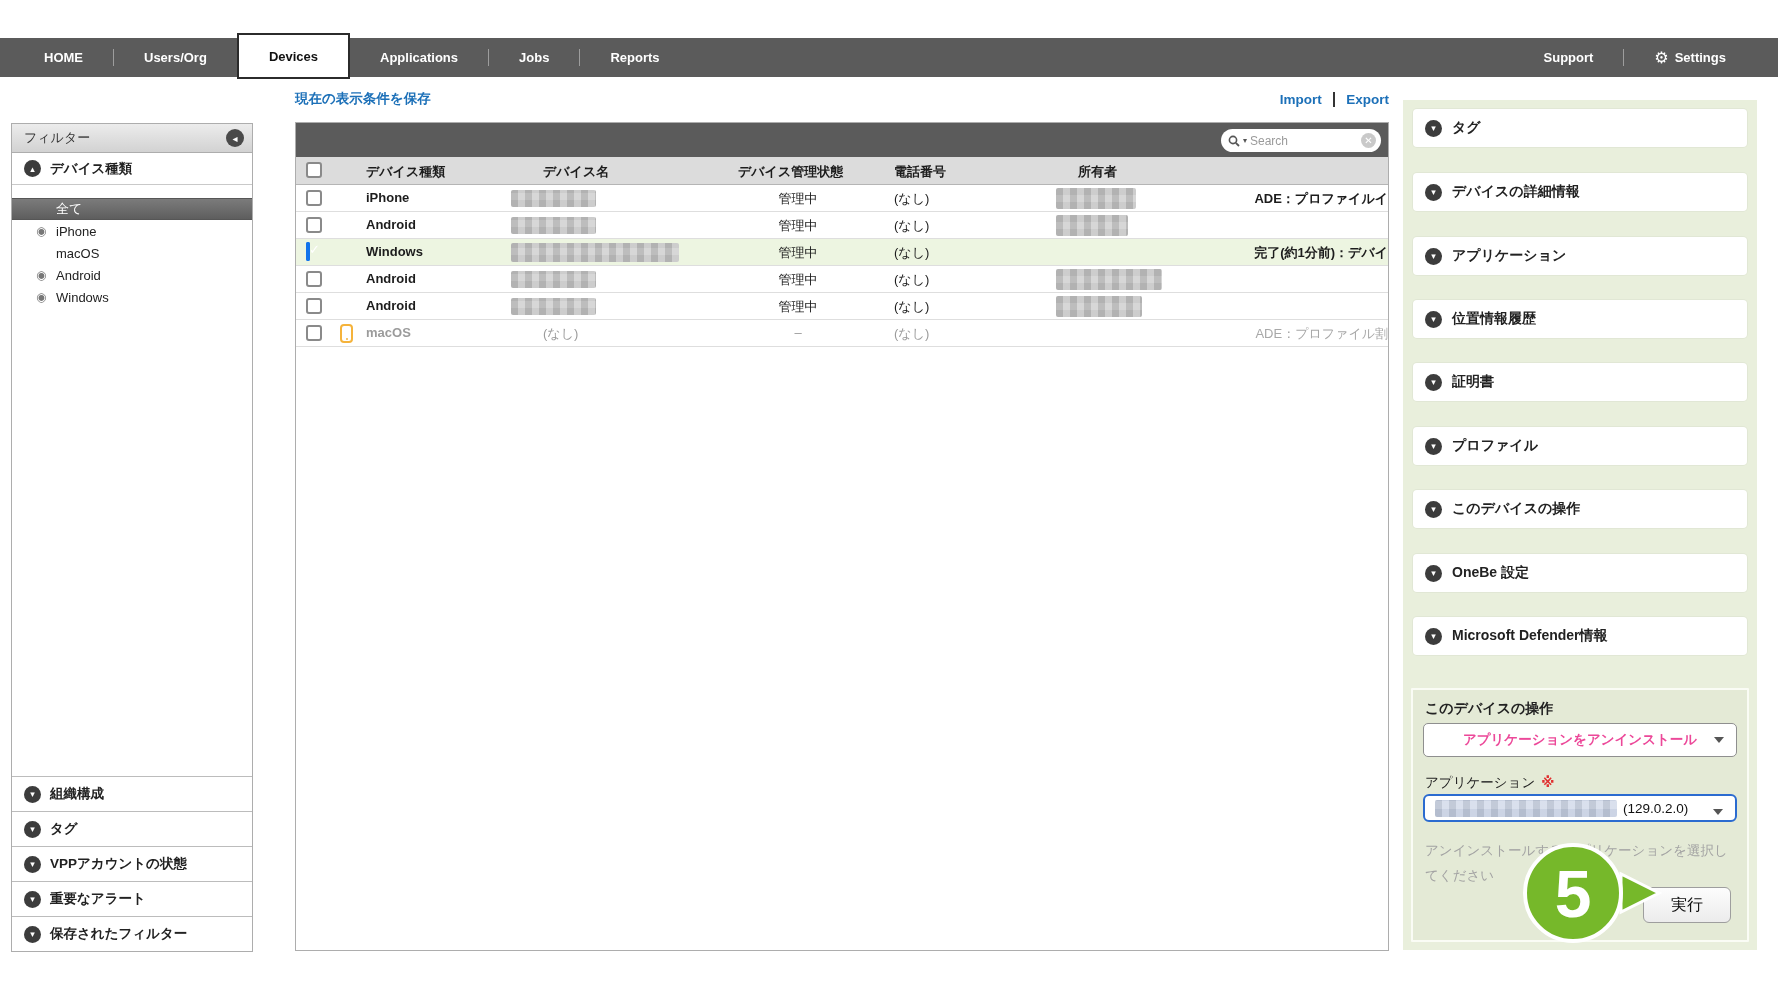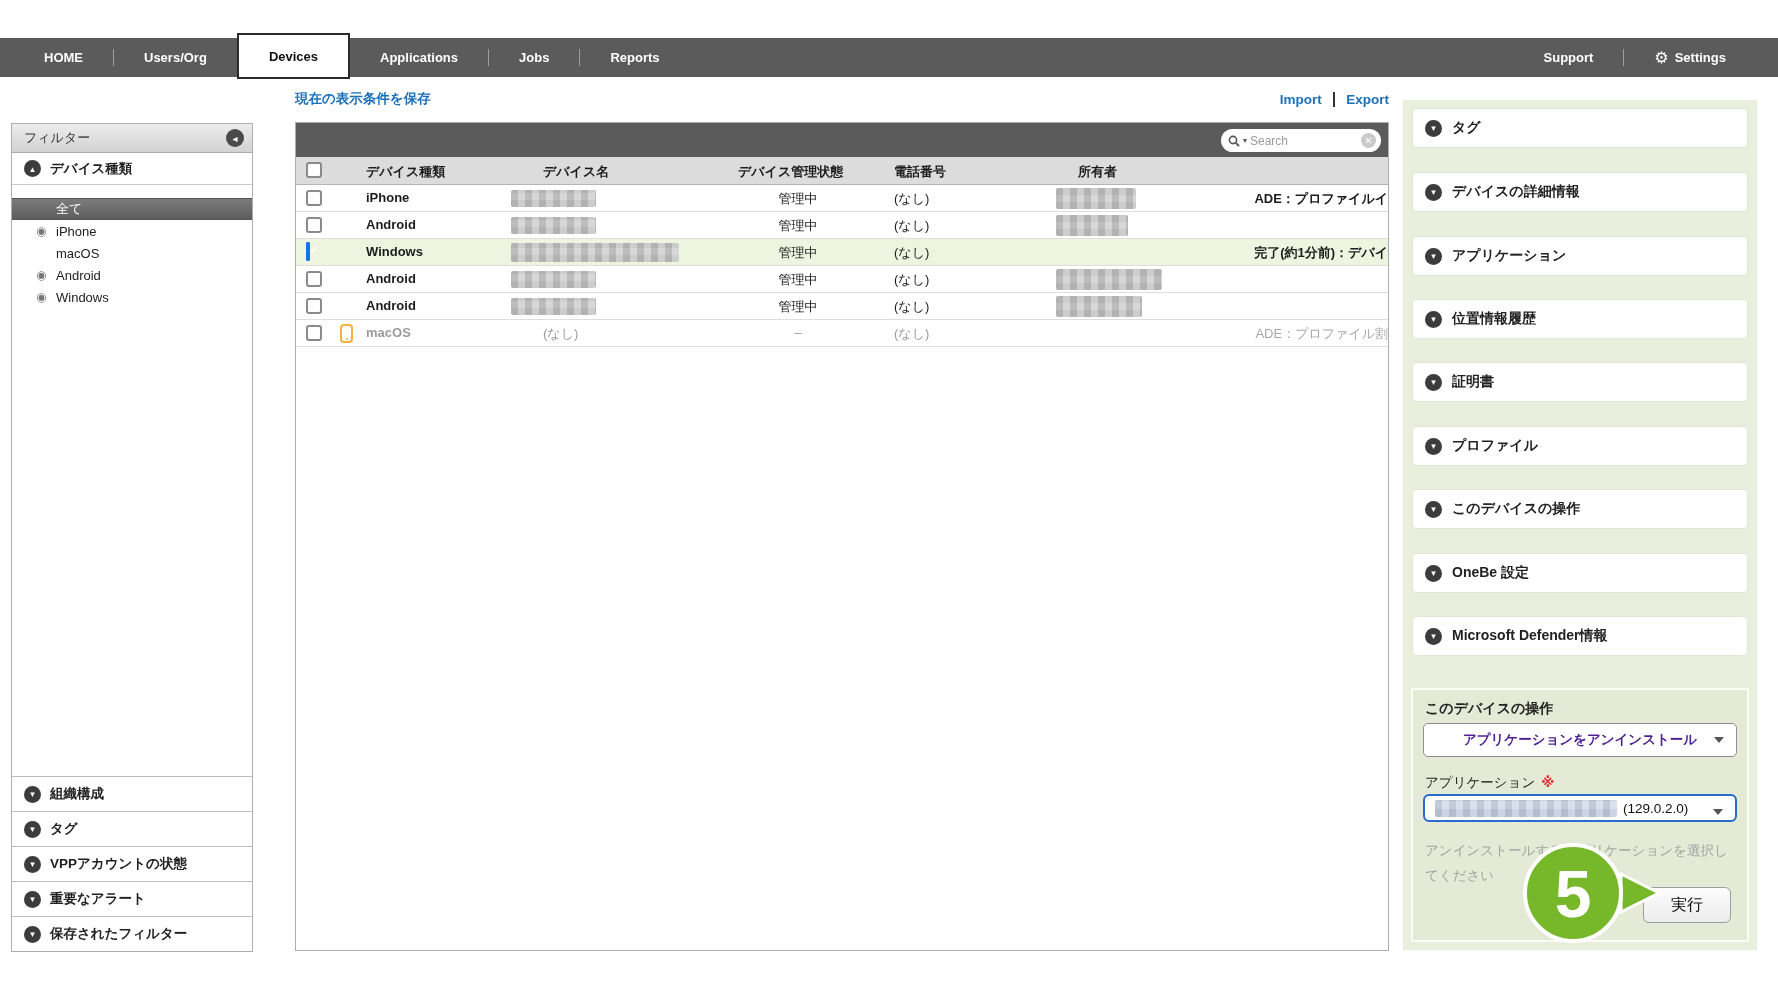--- a/index.html
+++ b/index.html
@@ -96,21 +96,21 @@
   
   .panel { position:absolute; left:1403px; top:100px; width:354px; height:850px; background:#e9efdc; }
   .acc-card { position:absolute; left:10px; right:10px; height:38px; background:#fff; border-radius:4px;
     display:flex; align-items:center; gap:10px; padding:0 12px; font-size:14px; font-weight:bold;
     color:#222; cursor:pointer; box-shadow:0 0 0 1px rgba(0,0,0,0.03); }
   .op-card { position:absolute; left:8px; right:8px; top:588px; height:254px; background:#e4ead6;
     border:2px solid #fafcf5; border-radius:1px; }
   .op-title { position:absolute; left:12px; top:10px; font-size:14px; font-weight:bold; color:#222; }
   .op-select { position:absolute; left:10px; right:10px; height:34px; background:#fff;
     border:1px solid #8f8f8f; border-radius:5px; display:flex; align-items:center; cursor:pointer; }
-  .op-select-1 { top:33px; justify-content:center; font-size:13.5px; font-weight:bold; color:#4c1d95; }
+  .op-select-1 { top:33px; justify-content:center; font-size:13.5px; font-weight:bold; color:#ec4899; }
   .op-select-caret { position:absolute; right:12px; top:13px; width:0; height:0;
     border-left:5px solid transparent; border-right:5px solid transparent; border-top:6px solid #555; }
   .op-label { position:absolute; left:12px; top:84px; font-size:13.5px; color:#222; }
   .req { color:#e03131; font-weight:bold; margin-left:6px; }
   .op-select-2 { top:104px; height:28px; border:2px solid #2b6bd0; border-radius:6px; padding:0 10px; }
   .m-app { position:relative; width:182px; height:17px; border-radius:2px;
     background-image:repeating-linear-gradient(90deg, rgba(0,0,0,.08) 0 7px, rgba(255,255,255,.15) 7px 14px),
       repeating-linear-gradient(0deg, #c3cde0 0 8px, #d3dbea 8px 16px); }
   .app-version { margin-left:6px; font-size:13.5px; color:#111; }
   .op-helper { position:absolute; left:12px; right:12px; top:148px; color:#a3a3a3;

